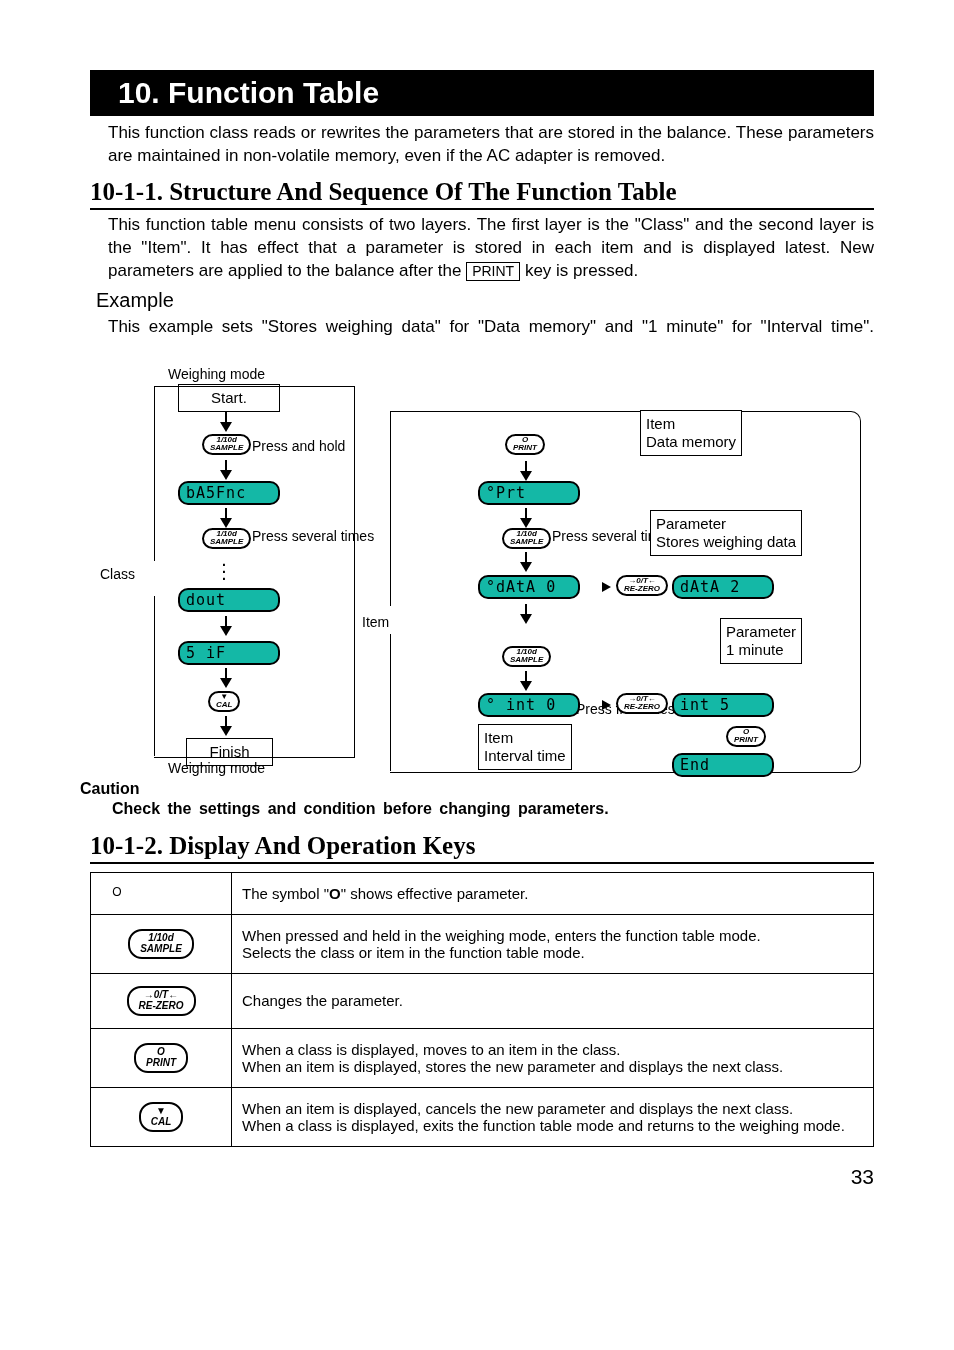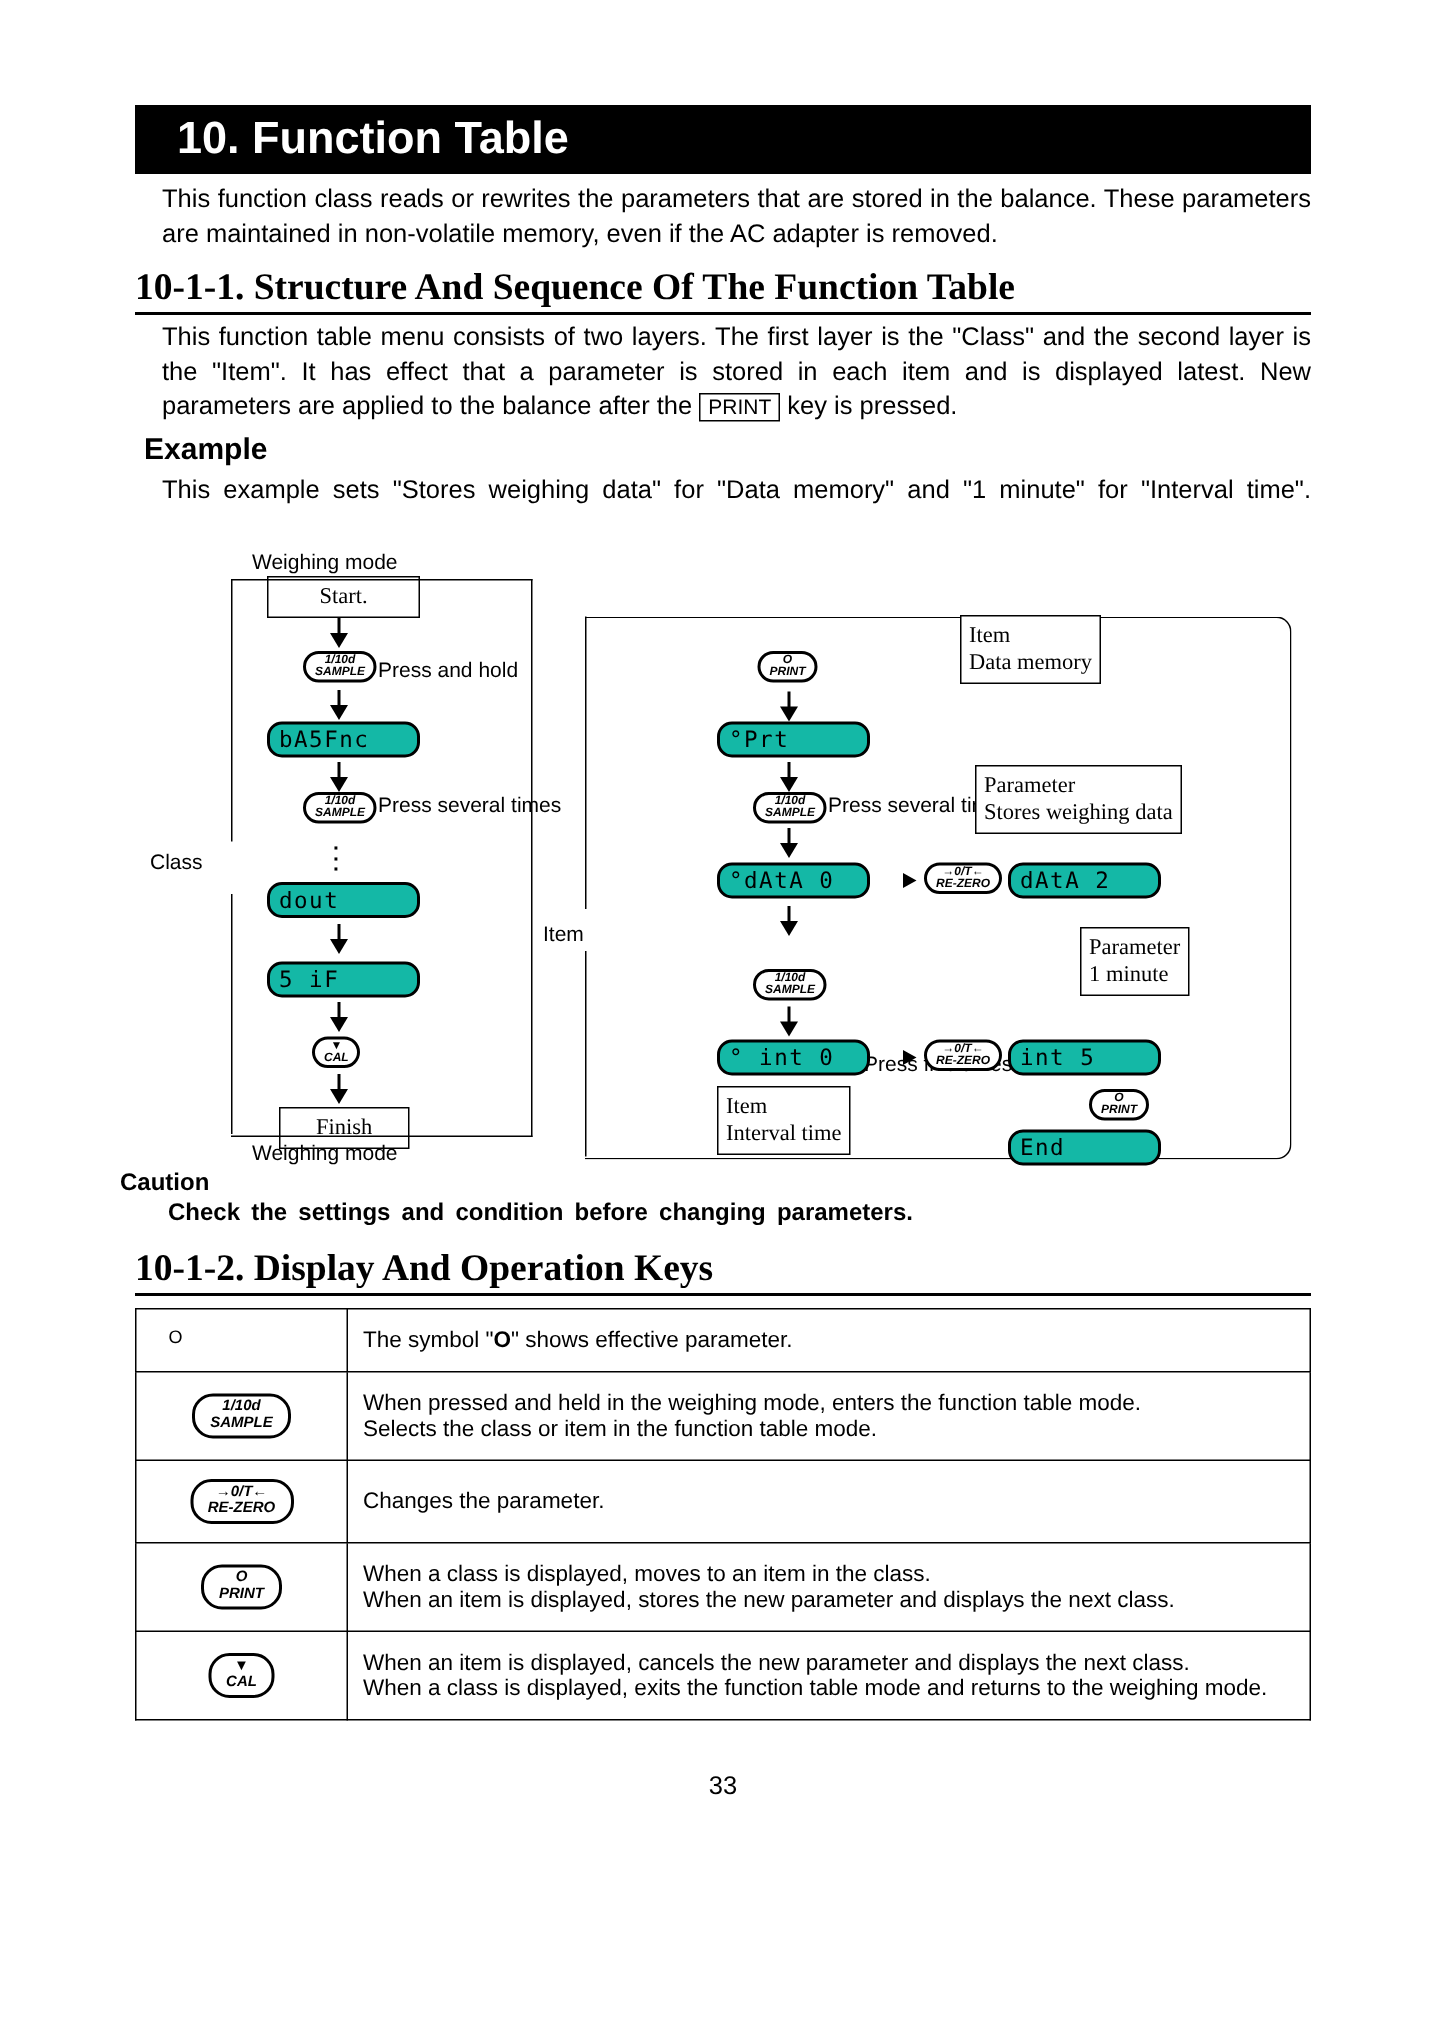--- a/index.html
+++ b/index.html
@@ -40,21 +40,21 @@
     font-family: Liberation Serif, serif;
   }
   .sec-body {
     font-size: 17px;
     line-height: 1.35;
     text-align: justify;
     margin: 4px 0 4px 18px;
   }
   .example-hd {
     font-size: 20px;
-    font-weight: bold;
+    font-weight: normal;
     margin: 6px 0 0 6px;
     font-family: Verdana, Geneva, sans-serif;
   }
   .keybox {
     border: 1px solid #000;
     padding: 0 5px;
     font-size: 14px;
     font-family: Arial, sans-serif;
     display: inline-block;
     line-height: 1.2;
@@ -88,21 +88,20 @@
     min-width: 86px;
     text-align: left;
   }
   .note-box {
     border: 1px solid #000;
     padding: 4px 5px;
     position: absolute;
     background: #fff;
     font-size: 15px;
     line-height: 1.25;
-    font-family: Liberation Serif, serif;
   }
   .kbtn {
     border: 2px solid #000;
     border-radius: 12px;
     padding: 0 6px;
     font-size: 8px;
     line-height: 1.1;
     text-align: center;
     position: absolute;
     background: #fff;
@@ -172,23 +171,23 @@
     display: inline-block;
     padding: 1px 10px 2px 10px;
     font-size: 10px;
     line-height: 1.15;
     font-family: Arial, sans-serif;
     text-align: center;
     font-style: italic;
     font-weight: bold;
   }
   .page-num {
-    text-align: center;
-    font-size: 17px;
-    margin-top: 34px;
+    text-align: right;
+    font-size: 21px;
+    margin-top: 18px;
   }
   .seg {
     font-family: monospace;
   }
 </style>
 </head>
 <body>
 
 <div class="page">
 

